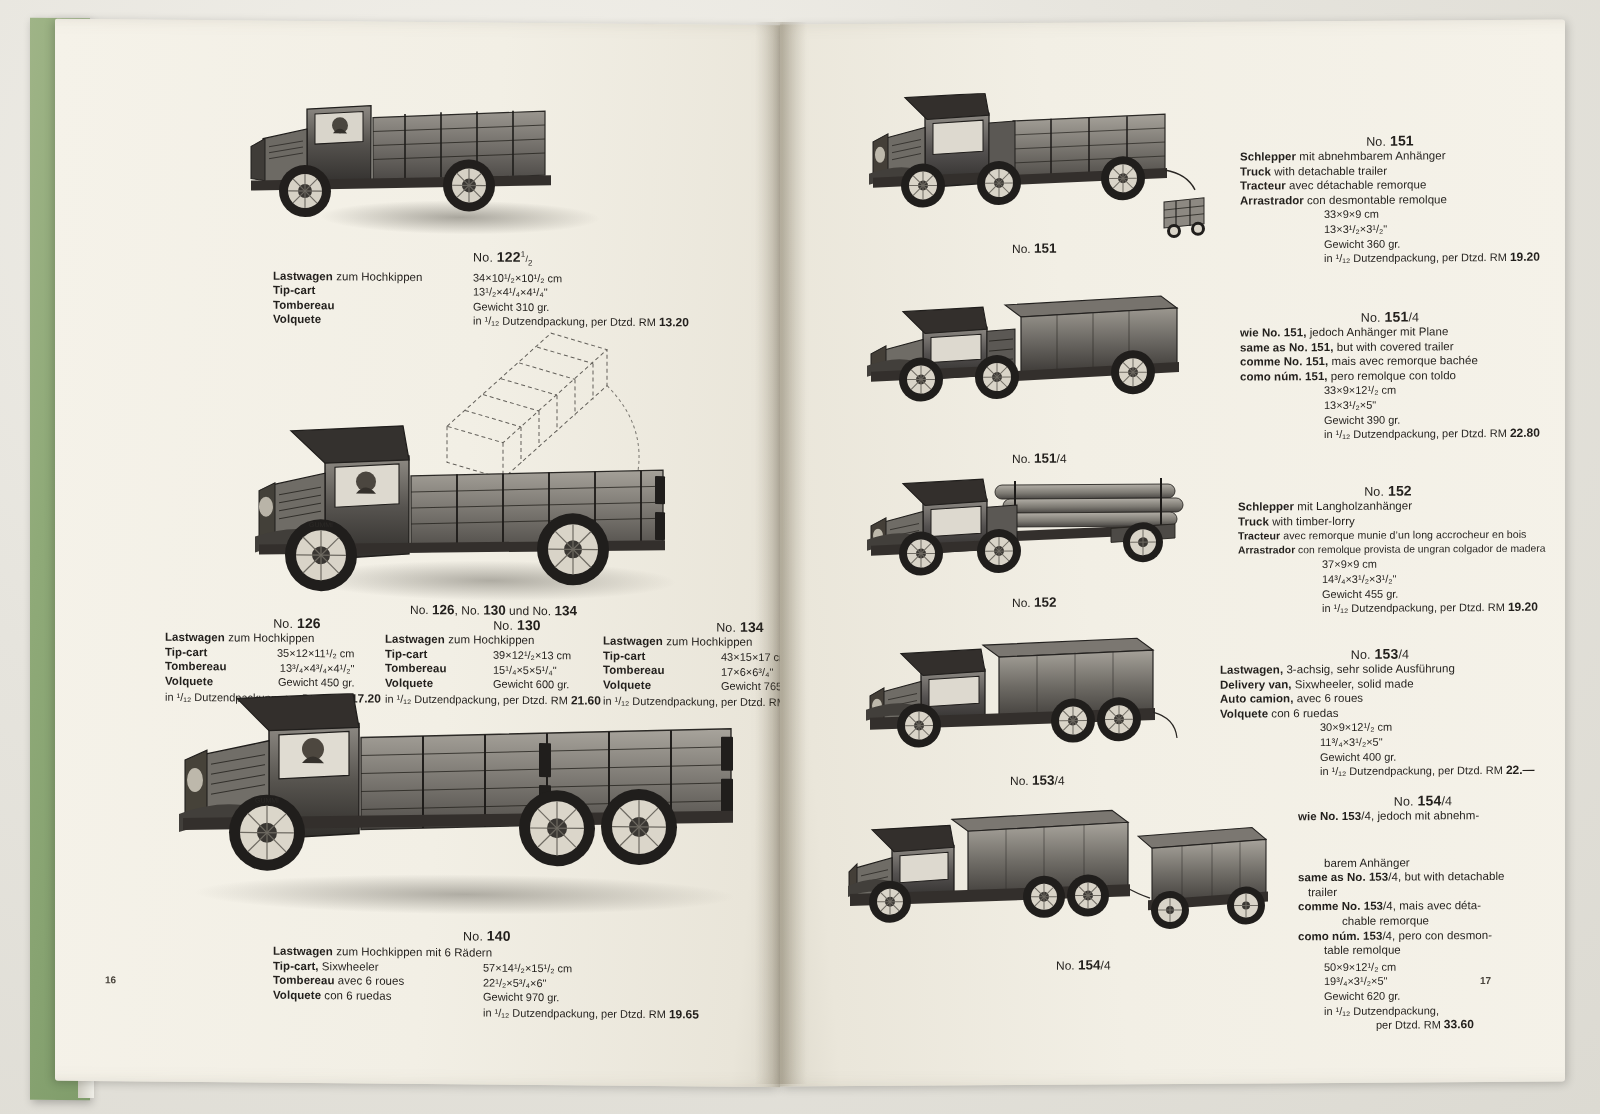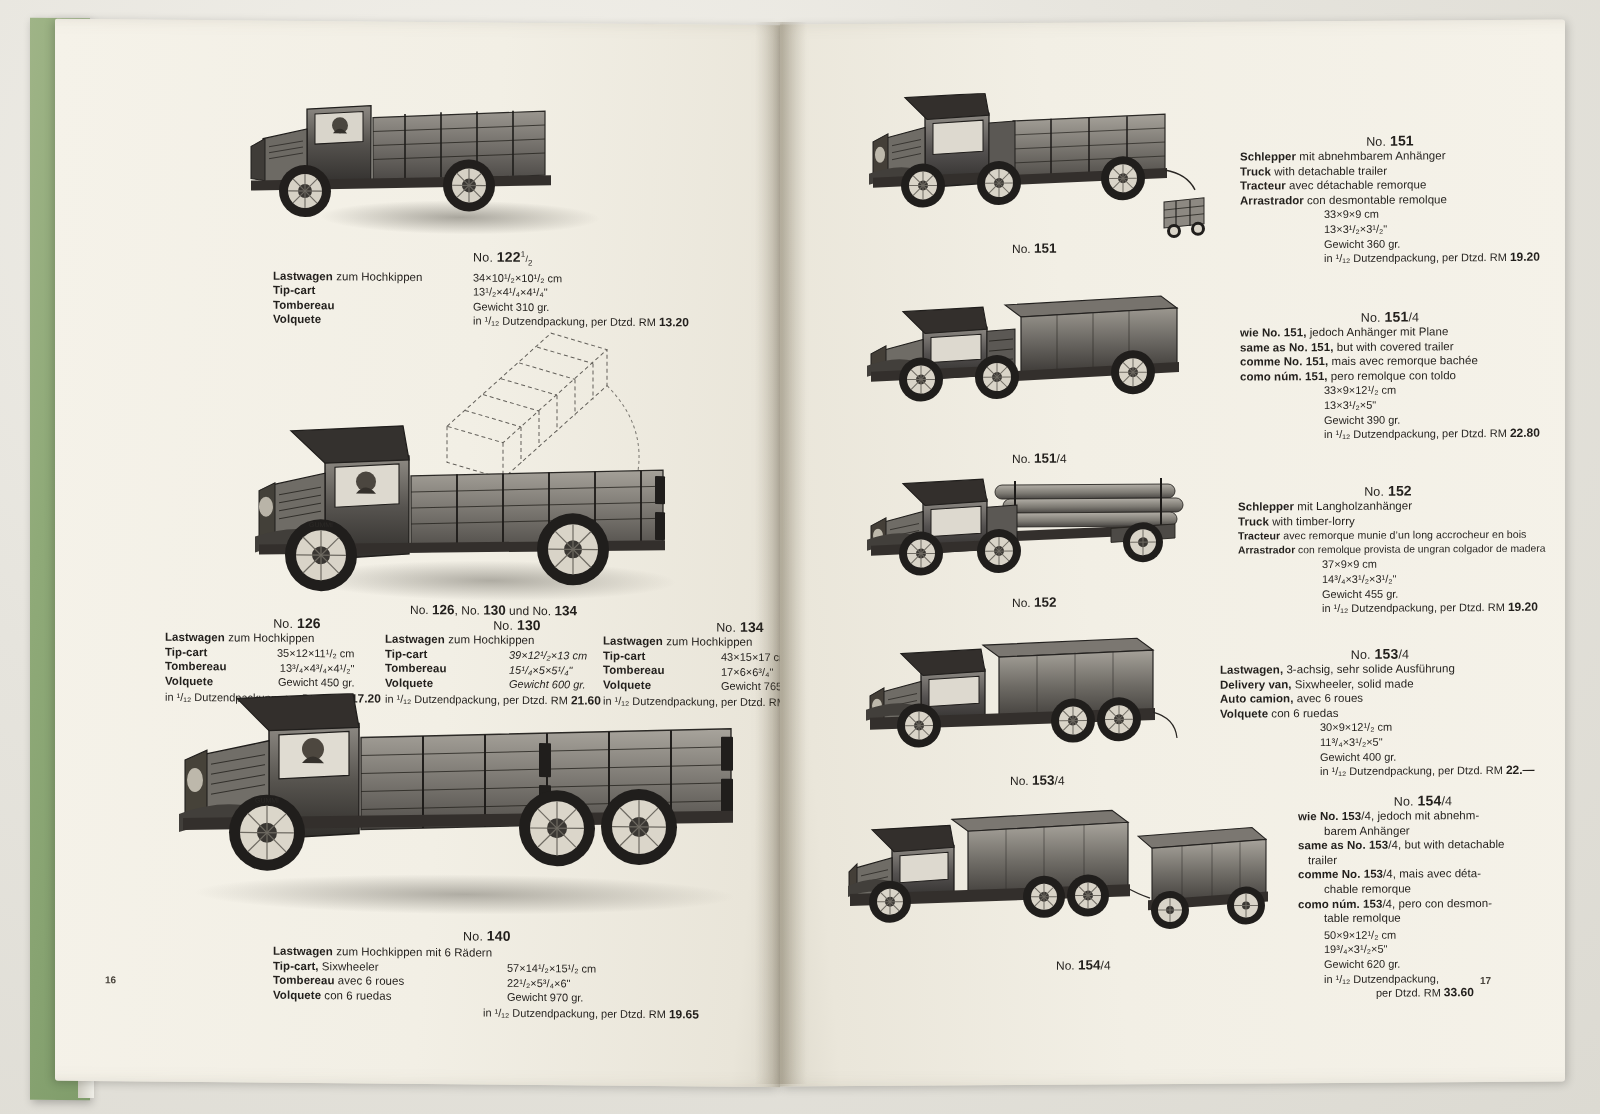--- a/index.html
+++ b/index.html
@@ -387,21 +387,21 @@
         <div class="num-head" style="text-align:center; margin-left:44px;">
           <span>No.</span> <b>130</b>
         </div>
         <div style="position:relative; height:62px;">
           <div style="position:absolute; left:0; top:0;">
             <div class="desc-line"><b>Lastwagen</b><span> zum Hochkippen</span></div>
             <div class="desc-line"><b>Tip-cart</b></div>
             <div class="desc-line"><b>Tombereau</b></div>
             <div class="desc-line"><b>Volquete</b></div>
           </div>
-          <div style="position:absolute; left:124px; top:15px;font-style:italic;">
+          <div style="position:absolute; left:108px; top:15px;">
             <div class="spec-line">39×12¹/₂×13 cm</div>
             <div class="spec-line">15¹/₄×5×5¹/₄"</div>
             <div class="spec-line">Gewicht 600 gr.</div>
           </div>
         </div>
         <div class="spec-line" style="margin-top:-2px;"><span>in ¹/₁₂ Dutzendpackung, per Dtzd. RM </span><b>21.60</b></div>
       </div>
 
       <div class="txtblk" style="left:548px; top:594px; width:230px;">
         <div class="num-head" style="text-align:center; margin-left:44px;">
@@ -524,21 +524,21 @@
         <div class="num-head" style="margin-left:190px;">
           <span>No.</span> <b>140</b>
         </div>
         <div style="position:relative; height:62px; margin-top:2px;">
           <div style="position:absolute; left:0; top:0;">
             <div class="desc-line"><b>Lastwagen</b><span> zum Hochkippen mit 6 Rädern</span></div>
             <div class="desc-line"><b>Tip-cart,</b><span> Sixwheeler</span></div>
             <div class="desc-line"><b>Tombereau</b><span> avec 6 roues</span></div>
             <div class="desc-line"><b>Volquete</b><span> con 6 ruedas</span></div>
           </div>
-          <div style="position:absolute; left:210px; top:15px;margin-left:24px;">
+          <div style="position:absolute; left:210px; top:15px;">
             <div class="spec-line">57×14¹/₂×15¹/₂ cm</div>
             <div class="spec-line">22¹/₂×5³/₄×6"</div>
             <div class="spec-line">Gewicht 970 gr.</div>
           </div>
         </div>
         <div class="spec-line" style="margin-left:210px; margin-top:-2px;"><span>in ¹/₁₂ Dutzendpackung, per Dtzd. RM </span><b>19.65</b></div>
       </div>
 
       <div class="pageno" style="left:50px; top:955px;">16</div>
     </div>
@@ -1060,25 +1060,25 @@
 
       <div class="cap" style="position:absolute; left:276px; top:935px;">
         <span>No.</span> <b>154</b><span>/4</span>
       </div>
 
       <div class="txtblk" style="left:518px; top:772px;">
         <div class="num-head" style="text-align:center; width:250px;">
           <span>No.</span> <b>154</b><span>/4</span>
         </div>
         <div class="desc-line"><b>wie No. 153</b><span>/4, jedoch mit abnehm-</span></div>
-        <div class="desc-line" style="margin-left:26px;"><span>barem Anhänger</span></div>
+        <div class="desc-line" style="margin-left:26px;margin-top:32px;"><span>barem Anhänger</span></div>
         <div class="desc-line"><b>same as No. 153</b><span>/4, but with detachable</span></div>
         <div class="desc-line" style="margin-left:10px;"><span>trailer</span></div>
         <div class="desc-line"><b>comme No. 153</b><span>/4, mais avec déta-</span></div>
-        <div class="desc-line" style="margin-left:26px;"><span>chable remorque</span></div>
+        <div class="desc-line" style="margin-left:44px;"><span>chable remorque</span></div>
         <div class="desc-line"><b>como núm. 153</b><span>/4, pero con desmon-</span></div>
         <div class="desc-line" style="margin-left:26px;"><span>table remolque</span></div>
         <div style="margin-left:26px; margin-top:2px;">
           <div class="spec-line">50×9×12¹/₂ cm</div>
           <div class="spec-line">19³/₄×3¹/₂×5"</div>
           <div class="spec-line">Gewicht 620 gr.</div>
           <div class="spec-line">in ¹/₁₂ Dutzendpackung,</div>
           <div class="spec-line" style="margin-left:52px;"><span>per Dtzd. RM </span><b>33.60</b></div>
         </div>
       </div>

